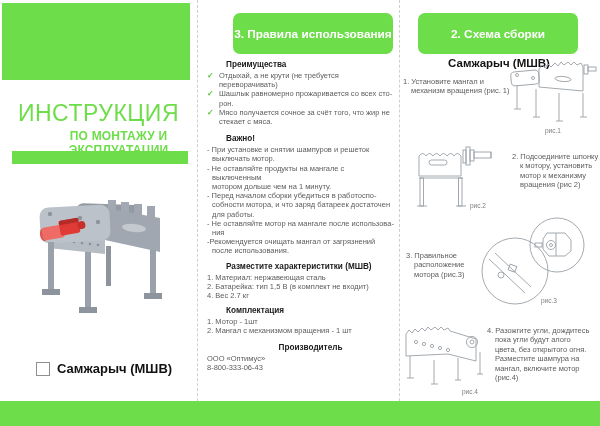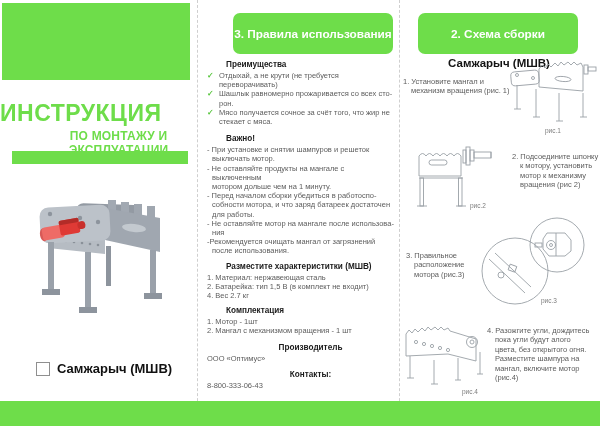--- a/index.html
+++ b/index.html
@@ -12,22 +12,22 @@
   .page{
     position:relative;width:600px;height:426px;background:#ffffff;overflow:hidden;
     font-family:"Liberation Sans", sans-serif;margin:0 auto;
   }
   .fold{position:absolute;top:0;height:426px;width:0;border-left:1px dashed #cfcfcf;}
   .fold1{left:197px;} .fold2{left:399px;}
   .bottom-bar{position:absolute;left:0;top:401px;width:600px;height:25px;background:var(--green);}
 
   
   .band-top{position:absolute;left:2px;top:3px;width:188px;height:77px;background:var(--green);}
-  .cover-title{position:absolute;left:0;top:100px;width:197px;text-align:left;
-    color:var(--green);font-size:23px;font-weight:bold;letter-spacing:.5px;margin:0;}
+  .cover-title{position:absolute;left:0;top:100px;width:197px;text-align:center;
+    color:var(--green);font-size:23px;font-weight:normal;letter-spacing:.5px;margin:0;}
   .cover-subtitle{position:absolute;left:0;top:129px;width:197px;text-align:center;
     color:var(--green);font-size:12px;font-weight:bold;letter-spacing:.2px;margin:0;padding-left:20px;}
   .band-mid{position:absolute;left:12px;top:151px;width:176px;height:13px;background:var(--green);}
   .mangal-svg{position:absolute;left:30px;top:190px;width:140px;height:135px;}
   .product-row{position:absolute;left:36px;top:361px;display:flex;align-items:center;gap:7px;}
   .checkbox{width:12px;height:12px;border:1.6px solid #8f8f8f;background:#fff;display:inline-block;}
   .product-name{font-size:13px;font-weight:bold;color:#111;}
 
   
   .pill{position:absolute;top:13px;height:41px;width:160px;background:var(--green);border-radius:7px;
@@ -166,21 +166,20 @@
       <div>2. Батарейка: тип 1,5 В (в комплект не входит)</div>
       <div>4. Вес 2.7 кг</div>
 
       <div class="h mt-b">Комплектация</div>
       <div>1. Мотор - 1шт</div>
       <div>2. Мангал с механизмом вращения - 1 шт</div>
 
       <div class="h mt-c">Производитель</div>
       <div>ООО «Оптимус»</div>
 
-      <div class="h mt-c">Контакты:</div>
       <div>8-800-333-06-43</div>
     </div>
   </section>
 
   <section>
     <div class="pill pill-right">
       <span>2. Схема сборки</span>
     </div>
     <div class="r-title">Самжарыч (МШВ)</div>
 

